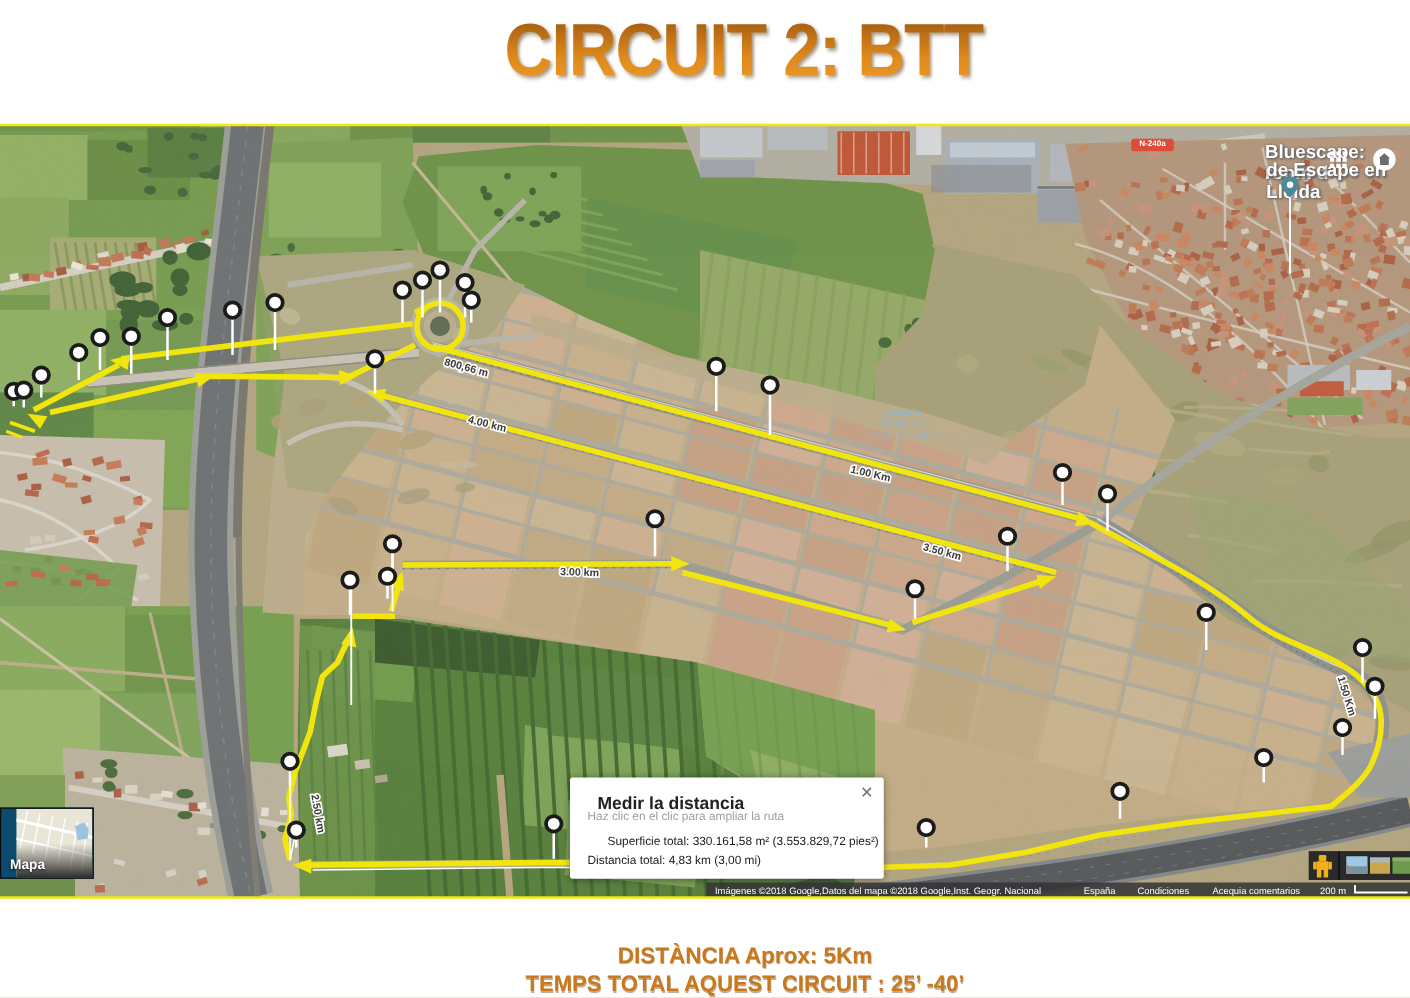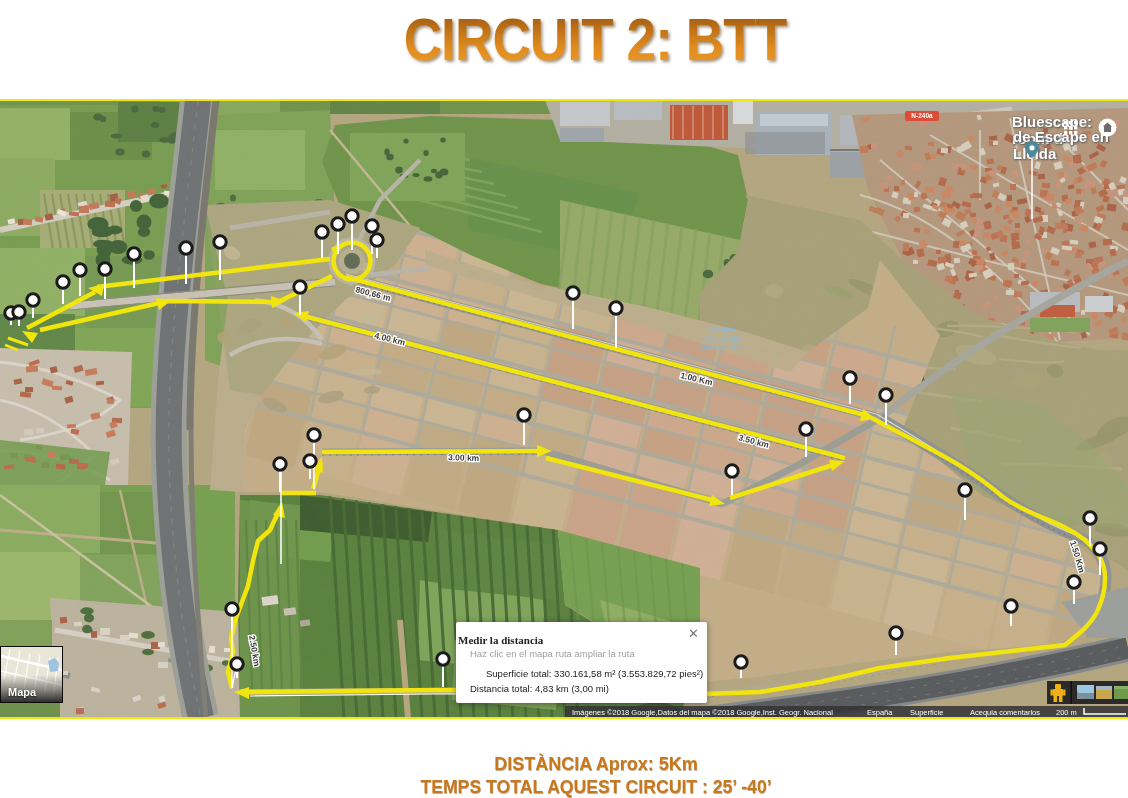--- a/index.html
+++ b/index.html
@@ -6,26 +6,26 @@
 .title{position:absolute;top:6px;left:0;width:1128px;text-align:center;font-size:59px;font-weight:bold;letter-spacing:-1px;
  background:linear-gradient(#8a4d12 0%,#b96d15 30%,#e08a1c 60%,#f0a02c 100%);-webkit-background-clip:text;background-clip:text;color:transparent;
  filter:drop-shadow(2px 2.5px 1.5px rgba(90,60,20,0.55));transform:translateX(31px) scaleX(0.90);transform-origin:center;}
 #map{position:absolute;left:0;top:100px;width:1128px;height:618px;}
 .sbar{position:absolute;left:0;top:10px;width:315px;height:36px;background:#fff;border-radius:0 2px 2px 0;box-shadow:0 1px 4px rgba(0,0,0,.35);}
 .ham{position:absolute;left:5px;top:12px;width:16px;height:12px;}
 .ham div{height:2px;background:#5f6368;margin-bottom:3px;}
 .ph{position:absolute;left:42px;top:12px;font-size:12.5px;color:#9aa0a6;letter-spacing:0.2px;}
 .divd{position:absolute;left:269px;top:7px;width:1px;height:22px;background:#e0e0e0;}
 .popup{position:absolute;left:456px;top:522px;width:251px;height:81px;background:#fff;border-radius:2px;box-shadow:0 1px 6px rgba(0,0,0,.4);font-size:9.5px;color:#212121;}
-.popup .t1{position:absolute;left:2px;top:12px;font-weight:bold;font-size:11px;font-family:Liberation Serif, serif;}
+.popup .t1{position:absolute;left:22px;top:12px;font-weight:bold;font-size:14px;}
 .popup .t2{position:absolute;left:14px;top:26px;color:#9e9e9e;}
 .popup .t3{position:absolute;left:30px;top:46px;}
 .popup .t4{position:absolute;left:14px;top:61px;}
 .popup .x{position:absolute;right:8px;top:4px;font-size:13px;color:#757575;}
-.mapa{position:absolute;left:0px;top:545.5px;width:61px;height:55px;border:1.5px solid #0c0c0c;background:#0c4a6e;overflow:hidden;}
+.mapa{position:absolute;left:0px;top:545.5px;width:61px;height:55px;border:1.5px solid #0c0c0c;background:#0c4a6e;overflow:hidden;padding-left:12px;}
 .mapa .lbl{position:absolute;left:7px;bottom:4px;color:#fff;font-weight:bold;font-size:11px;text-shadow:0 1px 2px rgba(0,0,0,0.8);}
 .attr{position:absolute;left:565px;top:605.5px;width:613px;height:12px;background:rgba(50,51,54,0.85);color:#fff;font-size:7.5px;white-space:nowrap;}
 .attr span{position:absolute;top:2px;}
 .peg{position:absolute;left:1047px;top:581px;width:81px;height:23px;background:#2a2a2a;}
 .bl{position:absolute;color:#fff;font-weight:bold;font-size:15px;text-shadow:0 0 2px #666,1px 1px 2px #555;}
 .n240{position:absolute;left:905px;top:11px;width:34px;height:10px;background:#dd4b39;border-radius:2px;color:#fff;font-size:6.5px;font-weight:bold;text-align:center;line-height:10px;}
 .bot1{position:absolute;top:754px;left:0;width:1128px;text-align:center;font-size:18px;font-weight:bold;color:#c9781c;transform:translateX(32px);text-shadow:0.5px 1px 0.5px rgba(120,70,15,0.45);}
 .bot2{position:absolute;top:776.5px;left:0;width:1128px;text-align:center;font-size:18px;font-weight:bold;color:#c9781c;transform:translateX(32px) scaleX(0.98);transform-origin:center;text-shadow:0.5px 1px 0.5px rgba(120,70,15,0.45);}
 </style></head>
 <body>
@@ -1122,21 +1122,21 @@
         <path d="M9.5,4.5 L14,8.5 L13,8.5 L13,14 L6,14 L6,8.5 L5,8.5 Z" fill="#6b6b6b"></path>
       </svg>
 <svg style="position:absolute;left:1023px;top:41px" width="18" height="80" viewBox="0 0 18 80">
         <line x1="9" y1="16" x2="9" y2="78" stroke="#fff" stroke-width="1.5"></line>
         <path d="M9,0 C13.5,0 16,3 16,6.8 C16,11 9,17 9,17 C9,17 2,11 2,6.8 C2,3 4.5,0 9,0 Z" fill="#4a8a99"></path>
         <circle cx="9" cy="6.8" r="2.6" fill="#ffffff"></circle>
       </svg>
 <div class="n240">N-240a</div>
 <div class="popup">
  <div class="t1">Medir la distancia</div>
- <div class="t2">Haz clic en el mapa ruta ampliar la ruta</div>
+ <div class="t2">Haz clic en el clic para ampliar la ruta</div>
  <div class="t3">Superficie total: 330.161,58 m² (3.553.829,72 pies²)</div>
  <div class="t4">Distancia total: 4,83 km (3,00 mi)</div>
  <div class="x">✕</div>
 </div>
 <div class="mapa">
  <svg width="61" height="55" viewBox="0 0 61 55">
           <rect width="61" height="55" fill="#e9e6d8"></rect>
  <path d="M0,9 L61,23" stroke="#fff" stroke-width="2.4"></path>
           <path d="M0,24 L61,38" stroke="#fff" stroke-width="1.6"></path>
  <path d="M9,2 L3,32 M19,4 L13,36 M29,6 L23,42 M39,8 L33,46 M49,10 L43,50 M57,11 L52,52" stroke="#fff" stroke-width="1.1"></path>
@@ -1147,21 +1147,21 @@
               <stop offset="0" stop-color="rgba(40,40,40,0)"></stop>
               <stop offset="1" stop-color="rgba(25,25,25,0.9)"></stop>
             </linearGradient>
           </defs>
  </svg>
  <div class="lbl">Mapa</div>
 </div>
 <div class="attr">
  <span style="left:7px">Imágenes ©2018 Google,Datos del mapa ©2018 Google,Inst. Geogr. Nacional</span>
  <span style="left:302px">España</span>
- <span style="left:345px">Superficie</span>
+ <span style="left:345px">Condiciones</span>
  <span style="left:405px">Acequia comentarios</span>
  <span style="left:491px">200 m</span>
 </div>
 <svg style="position:absolute;left:1083px;top:608px" width="44" height="8" viewBox="0 0 44 8">
         <path d="M1,0 L1,6 L43,6" stroke="#fff" stroke-width="1.5" fill="none"></path>
       </svg>
 <div class="peg">
  <svg width="81" height="23" viewBox="0 0 81 23">
  <rect width="81" height="23" fill="#2a2a2a"></rect>
  <rect x="23.5" y="0" width="1.5" height="23" fill="#111"></rect>

